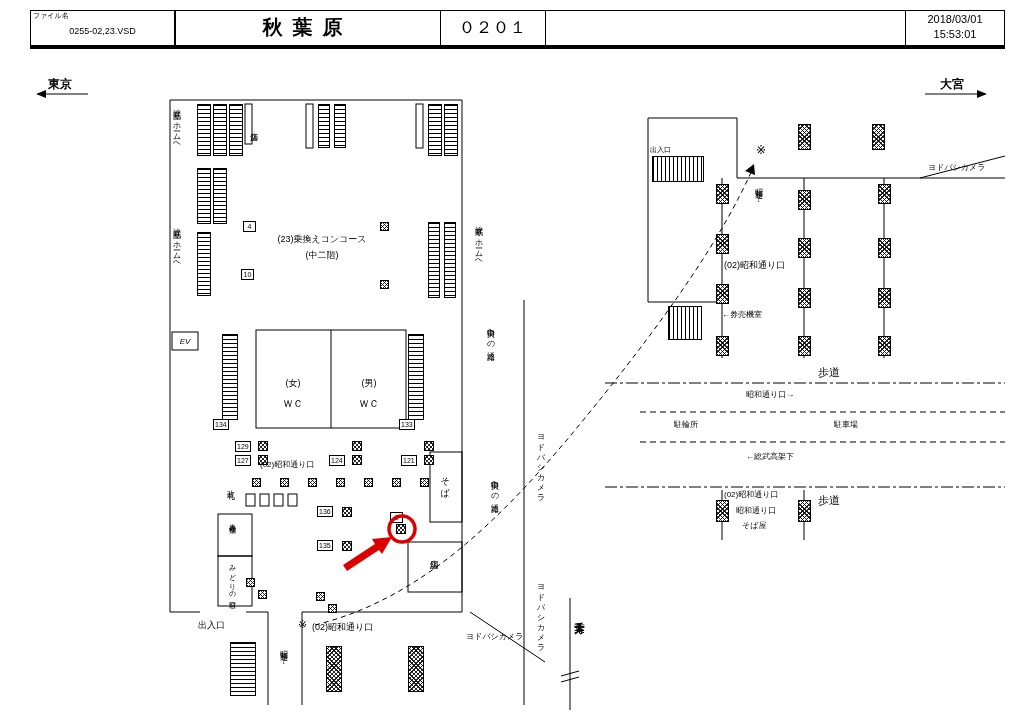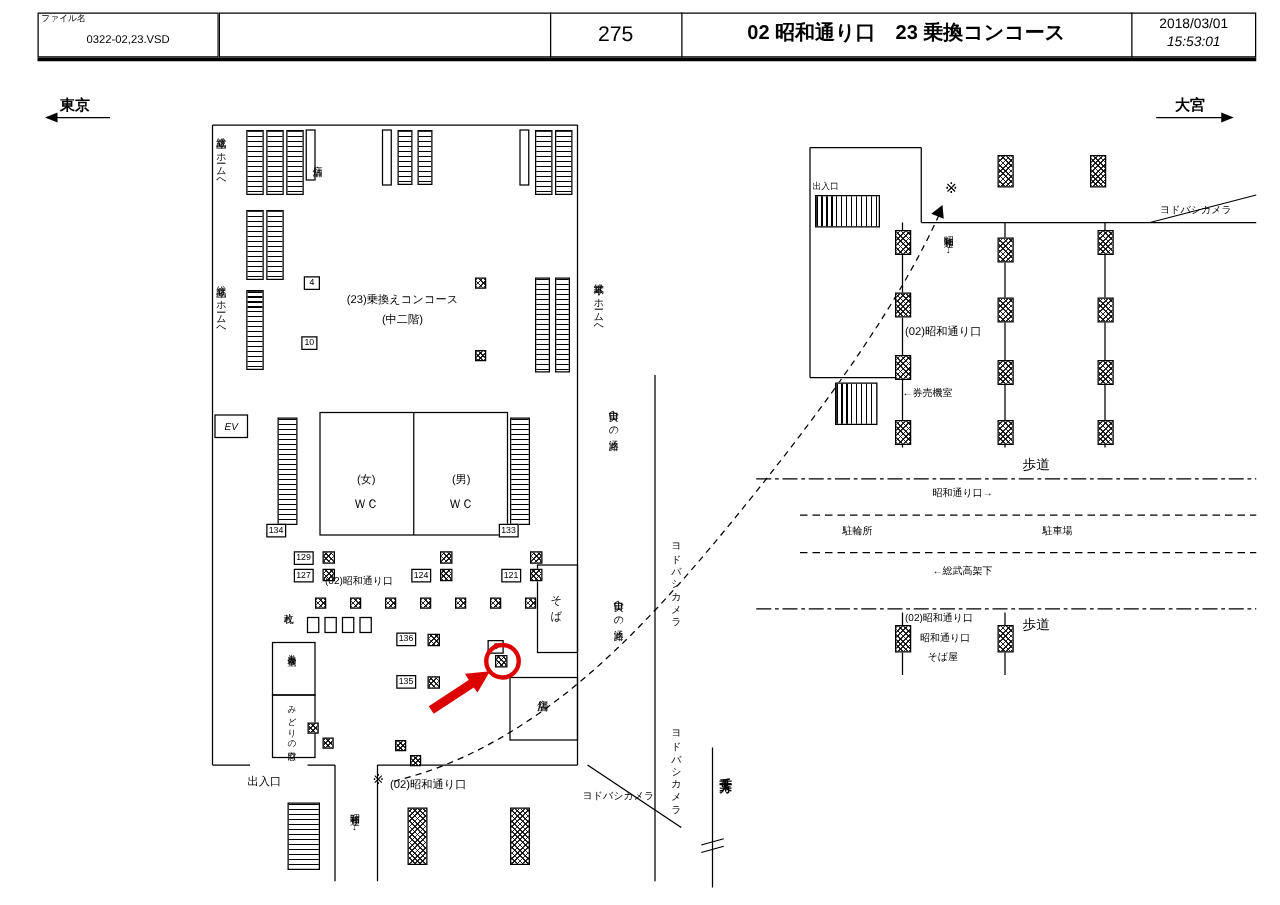--- a/index.html
+++ b/index.html
@@ -75,25 +75,25 @@
   </svg>
 
   <div class="box" style="left:30px;top:10px;width:145px;height:36px;"></div>
   <div class="box" style="left:175px;top:10px;width:830px;height:36px;"></div>
   <div class="hdrline" style="left:440px;top:10px;width:1px;height:36px;"></div>
   <div class="hdrline" style="left:545px;top:10px;width:1px;height:36px;"></div>
   <div class="hdrline" style="left:905px;top:10px;width:1px;height:36px;"></div>
   <div class="hdrline" style="left:30px;top:46px;width:975px;height:3px;"></div>
 
   <div class="t" style="left:33px;top:12px;font-size:7px;">ファイル名</div>
-  <div class="t c" style="left:30px;top:26px;width:145px;font-size:9px;">0322-02,23.VSD</div>
-  <div class="t c" style="left:440px;top:18px;width:105px;font-size:17px;">275</div>
-  <div class="t c b" style="left:545px;top:18px;width:360px;font-size:16px;">02 昭和通り口　23 乗換コンコース</div>
+  <div class="t c" style="left:30px;top:26px;width:145px;font-size:9px;">0255-02,23.VSD</div>
+  <div class="t c b" style="left:175px;top:16px;width:265px;font-size:20px;letter-spacing:10px;">秋葉原</div>
+  <div class="t c" style="left:440px;top:18px;width:105px;font-size:17px;">０２０１</div>
   <div class="t c" style="left:905px;top:13px;width:100px;font-size:11px;">2018/03/01</div>
-  <div class="t c" style="left:905px;top:28px;width:100px;font-size:11px;font-style:italic;">15:53:01</div>
+  <div class="t c" style="left:905px;top:28px;width:100px;font-size:11px;">15:53:01</div>
 
   <div class="t b" style="left:48px;top:78px;font-size:12px;">東京</div>
   <div class="t b" style="left:940px;top:78px;font-size:12px;">大宮</div>
   <div class="t v b" style="left:574px;top:614px;font-size:10px;">千葉方</div>
 
   <div class="stairh" style="left:197px;top:104px;width:14px;height:52px;"></div>
   <div class="stairh" style="left:213px;top:104px;width:14px;height:52px;"></div>
   <div class="stairh" style="left:229px;top:104px;width:14px;height:52px;"></div>
   <div class="stairh" style="left:318px;top:104px;width:12px;height:44px;"></div>
   <div class="stairh" style="left:334px;top:104px;width:12px;height:44px;"></div>

